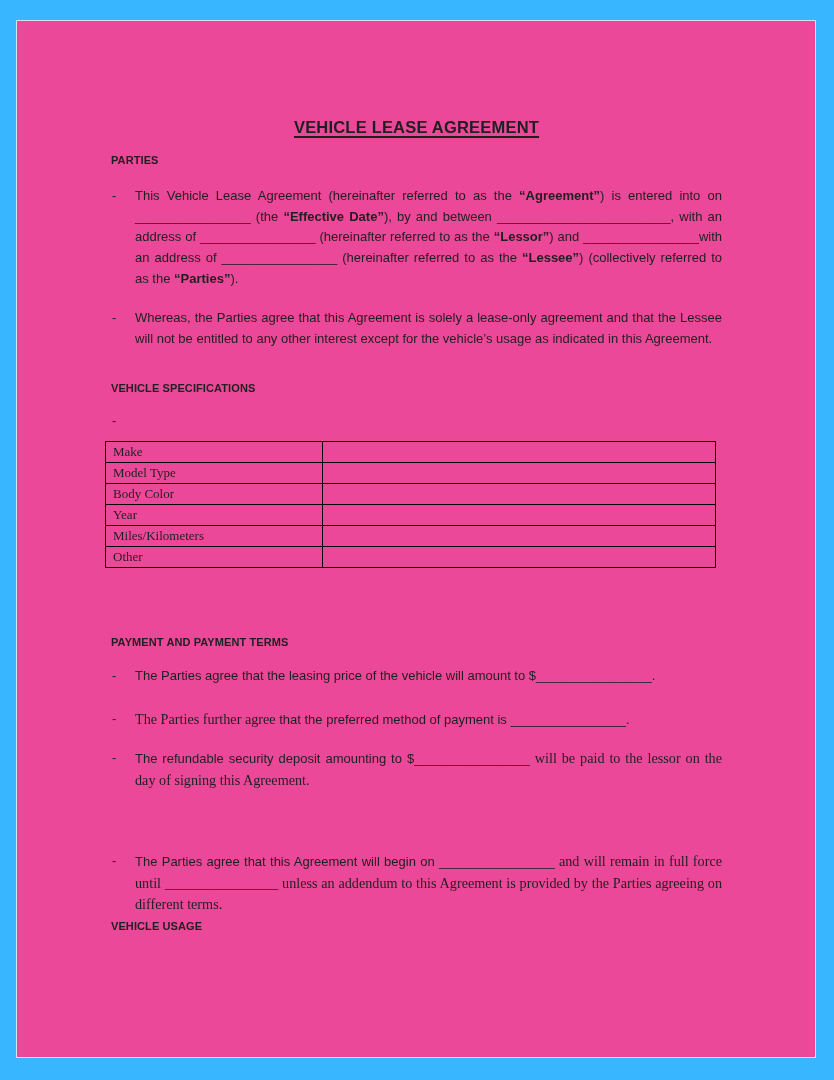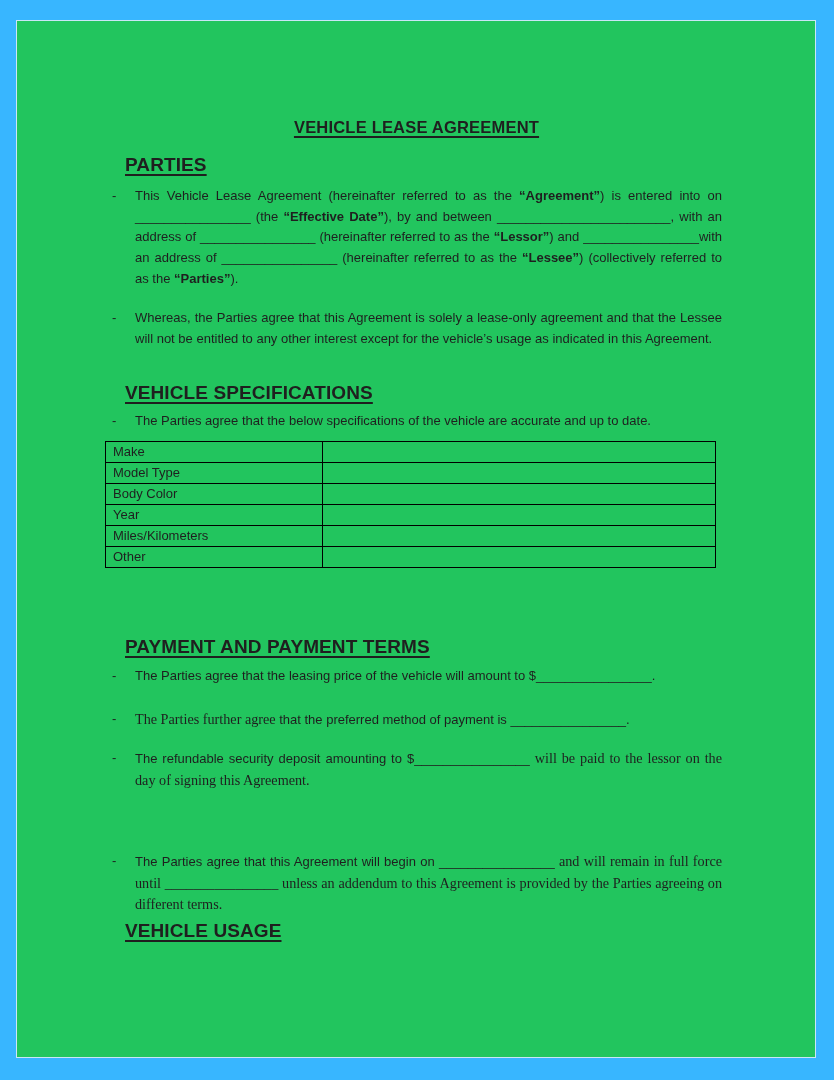--- a/index.html
+++ b/index.html
@@ -14,41 +14,41 @@
     position:absolute;left:17px;top:21px;width:798px;height:1036px;
     background:#ffffff;box-shadow:0 0 0 1px rgba(220,235,245,.9);
   }
   .doc-title{
     position:absolute;top:97px;left:94px;width:611px;
     text-align:center;font-weight:bold;font-size:16.5px;
     text-decoration:underline;text-decoration-thickness:2px;text-underline-offset:3px;
     letter-spacing:.2px;
   }
   .sec-heading{
-    position:absolute;left:108px;width:611px;
-    font-weight:bold;font-size:19px;
-    text-decoration:underline;text-decoration-thickness:1.5px;text-underline-offset:3px;
+    position:absolute;left:94px;width:611px;
+    font-weight:bold;font-size:11px;
+    text-decoration-thickness:1.5px;text-underline-offset:3px;
     letter-spacing:.1px;
   }
   .bullet{
     position:absolute;left:94px;width:611px;box-sizing:border-box;
     padding-left:24px;font-size:13px;line-height:20.7px;
     text-align:justify;
   }
   .bullet .dash{position:absolute;left:1px;top:0;}
   .bullet span.bold{font-weight:bold;}
   .bullet span.serif{font-family:"Liberation Serif",serif;font-size:14.2px;}
   table.spec{
     position:absolute;left:88px;top:420px;width:611px;
     border-collapse:collapse;table-layout:fixed;
   }
   table.spec td{
     border:1px solid #000;height:19px;
     font-size:13px;line-height:18px;
-    padding:0 4px 1px 7px;overflow:hidden;white-space:nowrap;
+    padding:0 4px 1px 7px;overflow:hidden;white-space:nowrap;font-family:Liberation Serif, serif;
   }
   table.spec{border:1.5px solid #000;}
   td.label-cell{width:205px;}
   td.value-cell{}
   
   #h-parties{top:133px;}
   #b-parties-0{top:165px;}
   #b-parties-1{top:287px;}
   #h-specs{top:361px;}
   #b-specs-0{top:390px;}
@@ -56,33 +56,33 @@
   #b-payment-0{top:645px;}
   #b-payment-1{top:688px;}
   #b-payment-2{top:727px;}
   #h-duration{top:799px;}
   #b-duration-0{top:830px;}
   #h-usage{top:899px;}
 </style>
 </head>
 <body style="background: rgb(56, 182, 255); color: rgb(31, 31, 31);">
 
-<div class="page" style="background: #22c55e;">
+<div class="page" style="background: #ec4899;">
 
   <div class="doc-title">VEHICLE LEASE AGREEMENT</div>
 
   <div class="sec-heading" id="h-parties">PARTIES</div>
 
   <div class="bullet" id="b-parties-0"><span class="dash">-</span><span>This Vehicle Lease Agreement (hereinafter referred to as the </span><span class="bold">“Agreement”</span><span>) is entered into on ________________ (the </span><span class="bold">“Effective Date”</span><span>), by and between ________________________, with an address of ________________ (hereinafter referred to as the </span><span class="bold">“Lessor”</span><span>) and ________________with an address of ________________ (hereinafter referred to as the </span><span class="bold">“Lessee”</span><span>) (collectively referred to as the </span><span class="bold">“Parties”</span><span>).</span></div>
 
   <div class="bullet" id="b-parties-1"><span class="dash">-</span><span>Whereas, the Parties agree that this Agreement is solely a lease-only agreement and that the Lessee will not be entitled to any other interest except for the vehicle’s usage as indicated in this Agreement.</span></div>
 
   <div class="sec-heading" id="h-specs">VEHICLE SPECIFICATIONS</div>
 
-  <div class="bullet" id="b-specs-0"><span class="dash">-</span><span>The Parties agree that the below specifications of the vehicle are accurate and up to date.</span></div>
+  <div class="bullet" id="b-specs-0"><span class="dash">-</span></div>
 
   <table class="spec">
     <tbody>
         <tr>
           <td class="label-cell">Make</td>
           <td class="value-cell"></td>
         </tr>
         <tr>
           <td class="label-cell">Model Type</td>
           <td class="value-cell"></td>

